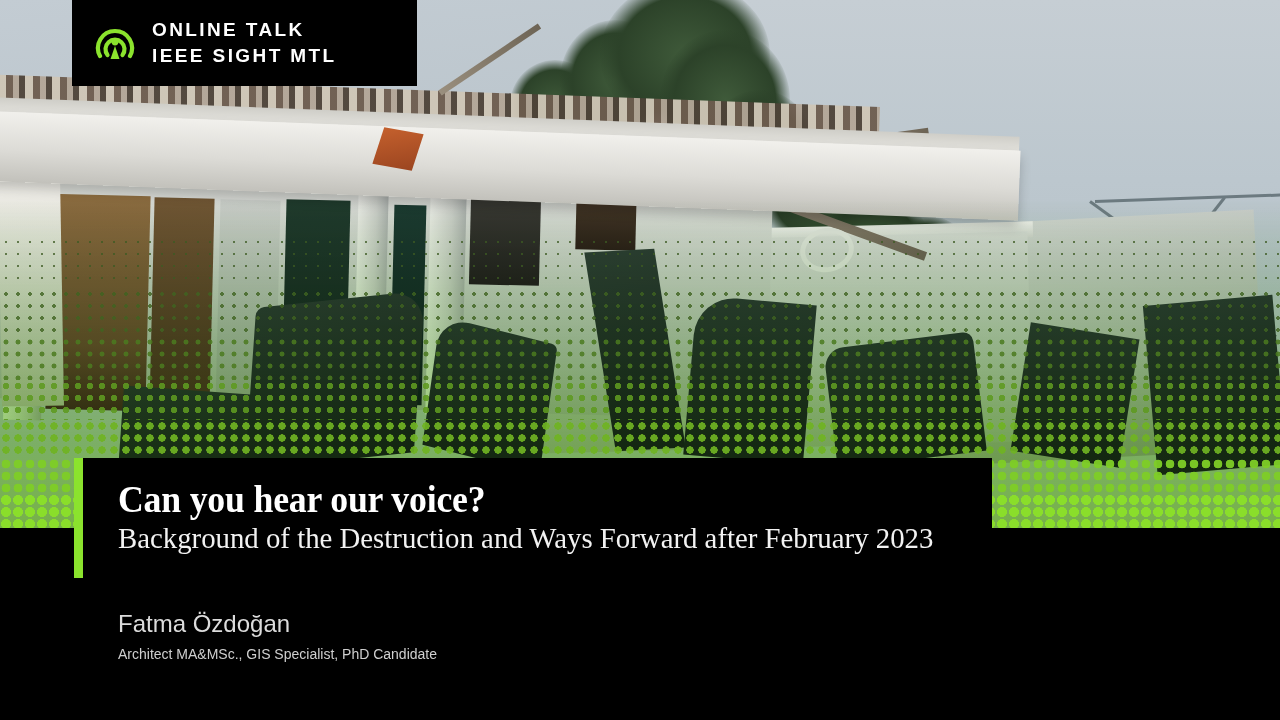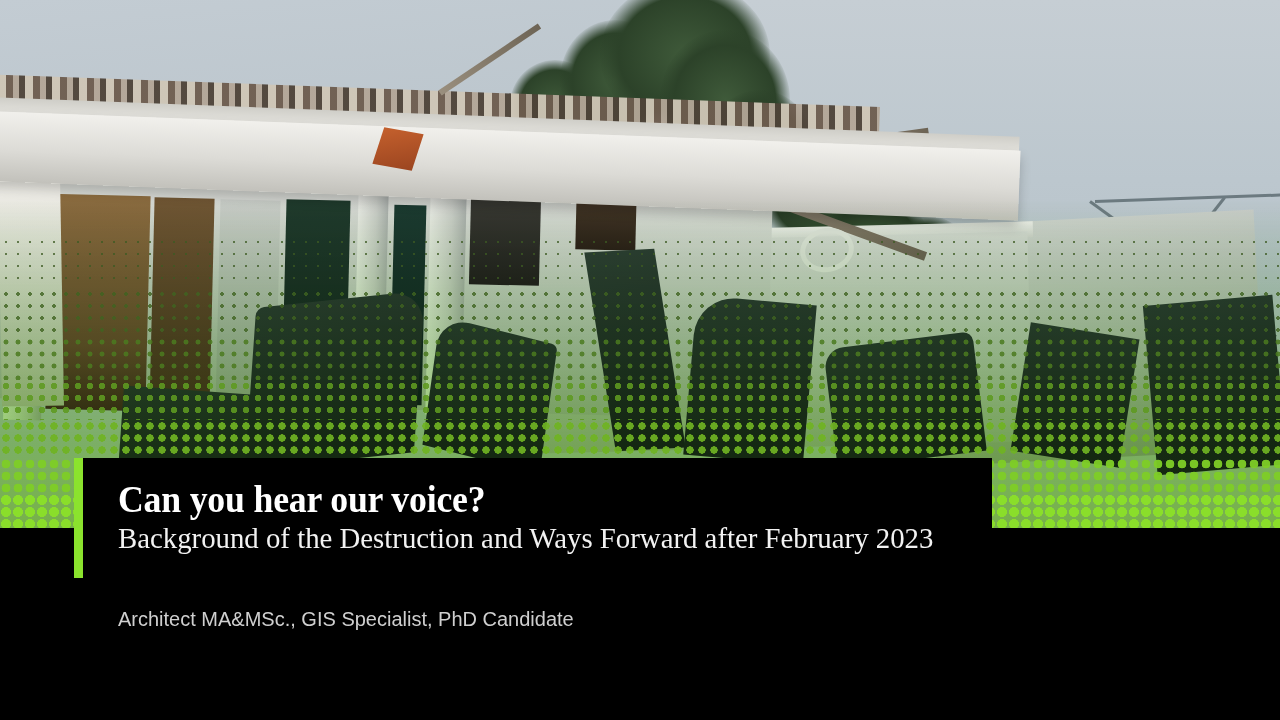--- a/index.html
+++ b/index.html
@@ -292,21 +292,21 @@
   }
   .f-speaker {
     color: #dcdcdc;
     font-size: 24px;
     line-height: 33px;
     margin-top: 2px;
     white-space: nowrap;
   }
   .f-role {
     color: #cfcfcf;
-    font-size: 20px;
+    font-size: 14px;
     line-height: 22px;
     margin-top: 3px;
     white-space: nowrap;
   }
 </style>
 </head>
 <body>
 
 <div id="poster">
 
@@ -368,23 +368,38 @@
       <div class="dots d-a"></div>
       <div class="dots d-b"></div>
       <div class="dots d-c"></div>
       <div class="dots d-d"></div>
       <div class="dots d-e"></div>
       <div class="dots d-f"></div>
       <div class="dots d-g"></div>
     </div>
   </div>
 
+  <div class="badge">
+    <span class="badge-icon">
+      <svg viewBox="0 0 42 42" width="42" height="42" aria-hidden="true">
+        <path d="M6 34 A17 17 0 1 1 36 34" fill="none" stroke="#8BE32D" stroke-width="4.2" stroke-linecap="round"></path>
+        <path d="M13.5 33 A9.5 9.5 0 1 1 28.5 33" fill="none" stroke="#8BE32D" stroke-width="4.2" stroke-linecap="round"></path>
+        <circle cx="21" cy="20" r="3.4" fill="#8BE32D"></circle>
+        <path d="M21 24 L16.5 37 L25.5 37 Z" fill="#8BE32D"></path>
+      </svg>
+    </span>
+    <span class="badge-text">
+      <span class="badge-line">ONLINE TALK</span>
+      <span class="badge-line">IEEE SIGHT MTL</span>
+    </span>
+  </div>
 
   <div class="title-block"></div>
   <div class="accent-bar" style="background: rgb(139, 227, 45);"></div>
   <div class="title-main">Can you hear our voice?</div>
   <div class="title-sub">Background of the Destruction and Ways Forward after February 2023</div>
 
   <div class="footer">
+    <div class="f-speaker">Fatma Özdoğan</div>
     <div class="f-role">Architect MA&amp;MSc., GIS Specialist, PhD Candidate</div>
   </div>
 
 </div>
 
 </body></html>

